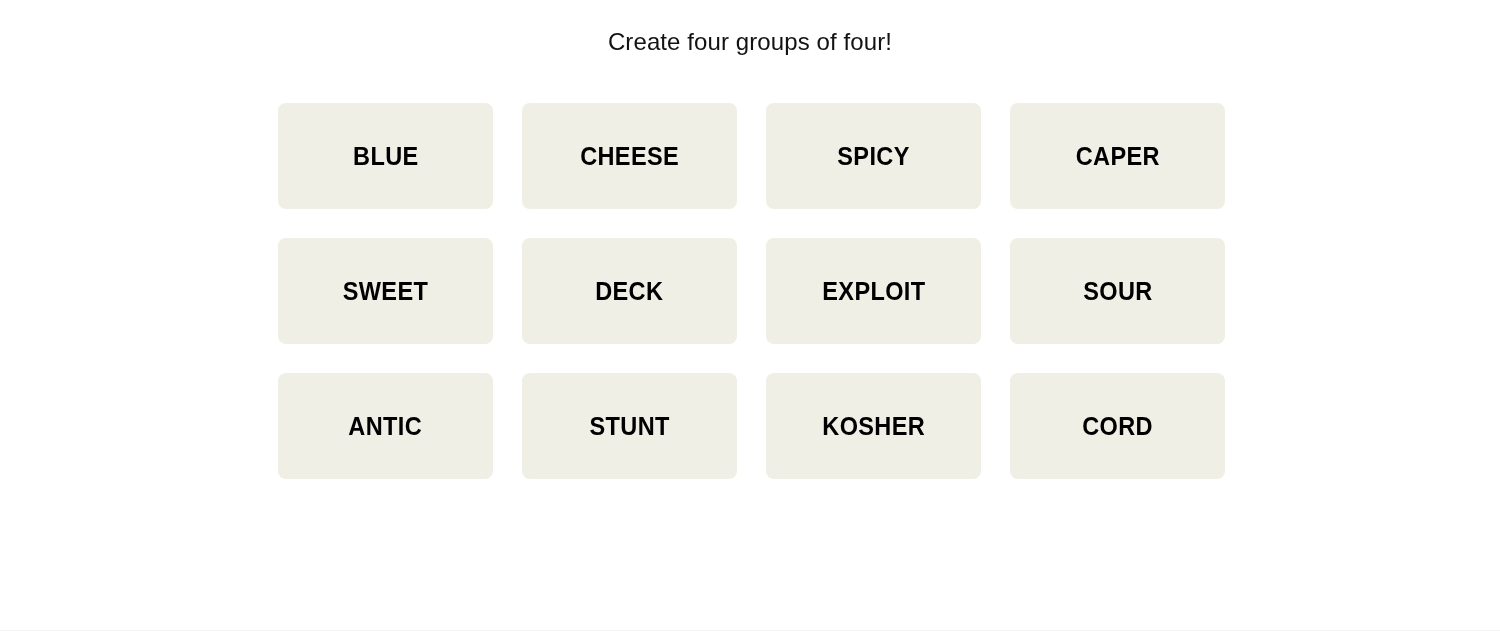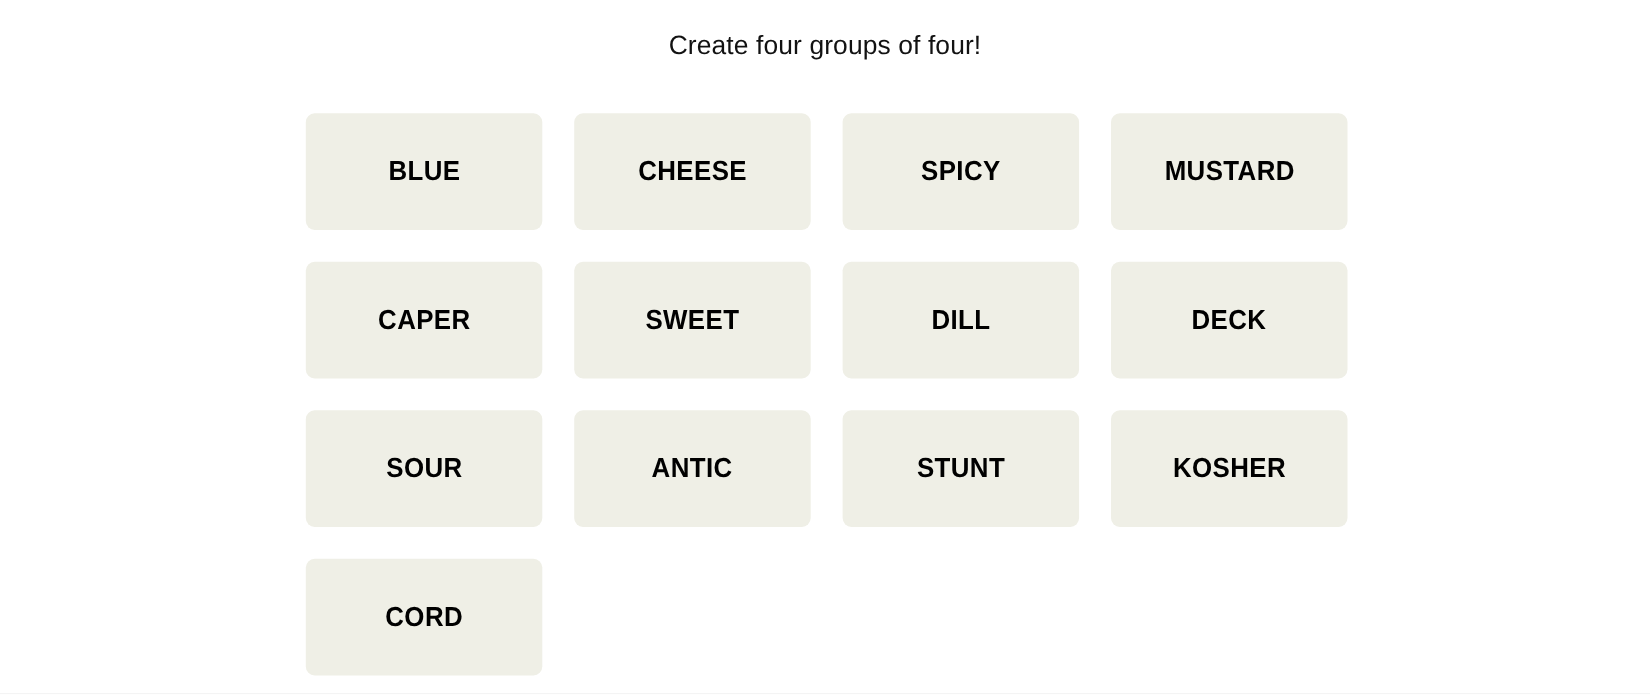--- a/index.html
+++ b/index.html
@@ -98,33 +98,30 @@
       <div class="tile">
         <span class="tile-label">BLUE</span>
       </div>
       <div class="tile">
         <span class="tile-label">CHEESE</span>
       </div>
       <div class="tile">
         <span class="tile-label">SPICY</span>
       </div>
       <div class="tile">
-        <span class="tile-label">MUSTARD</span>
-      </div>
-      <div class="tile">
         <span class="tile-label">CAPER</span>
       </div>
       <div class="tile">
         <span class="tile-label">SWEET</span>
       </div>
       <div class="tile">
-        <span class="tile-label">DILL</span>
+        <span class="tile-label">DECK</span>
       </div>
       <div class="tile">
-        <span class="tile-label">DECK</span>
+        <span class="tile-label">EXPLOIT</span>
       </div>
       <div class="tile">
         <span class="tile-label">SOUR</span>
       </div>
       <div class="tile">
         <span class="tile-label">ANTIC</span>
       </div>
       <div class="tile">
         <span class="tile-label">STUNT</span>
       </div>

